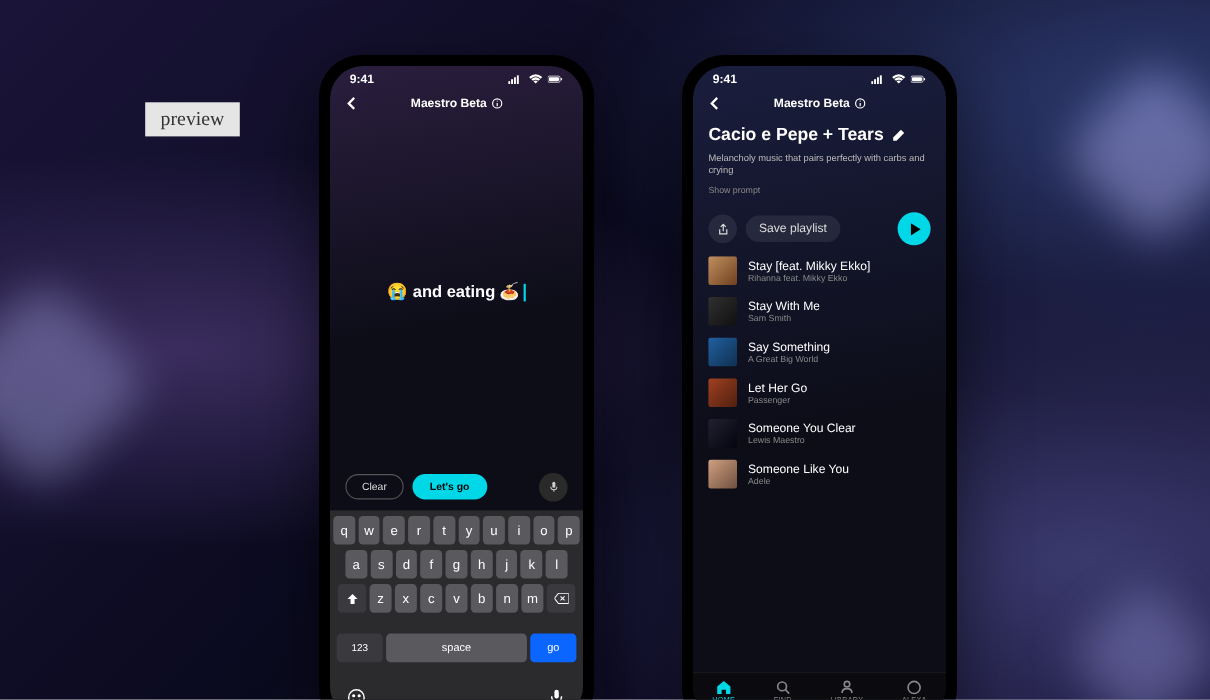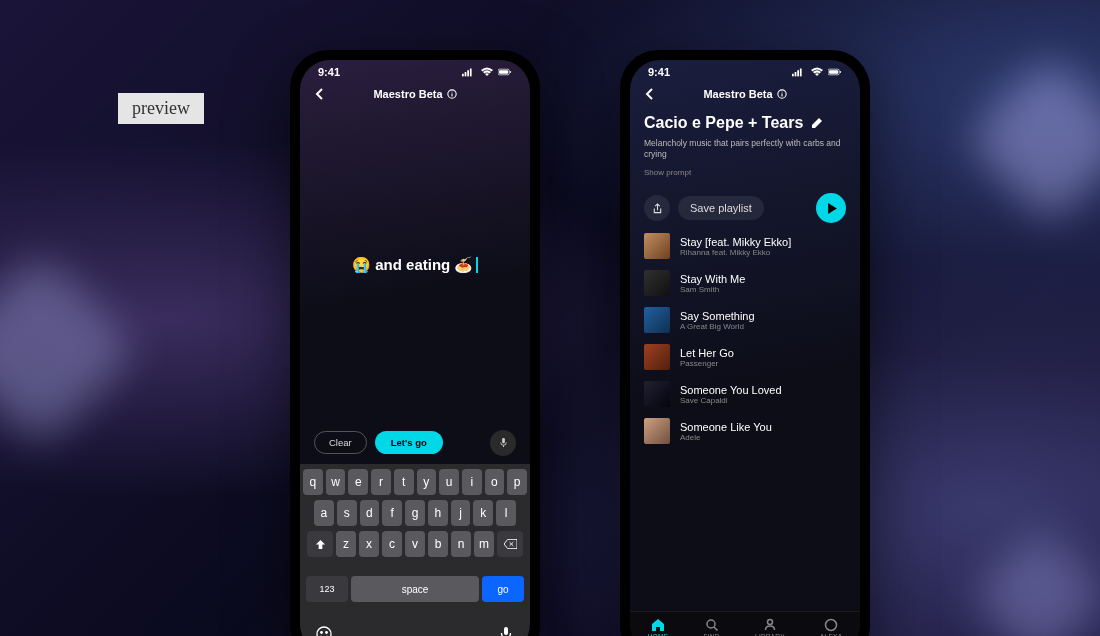--- a/index.html
+++ b/index.html
@@ -14,21 +14,21 @@
     position: relative;
     overflow: hidden;
   }
   .blur-blob { position: absolute; filter: blur(20px); opacity: 0.5; }
   .blob1 { width: 140px; height: 140px; background: #8a8ac0; left: -30px; top: 280px; transform: rotate(45deg); border-radius: 20%; }
   .blob2 { width: 120px; height: 120px; background: #a0a0e0; right: -10px; top: 80px; transform: rotate(45deg); border-radius: 20%; }
   .blob3 { width: 100px; height: 100px; background: #8080c0; right: 10px; bottom: -10px; transform: rotate(45deg); border-radius: 20%; }
 
   .preview-label {
     position: absolute;
-    left: 118px; top: 93px;
+    left: 132px; top: 93px;
     background: #e5e5e5;
     color: #333;
     padding: 5px 14px;
     font-size: 18px;
     font-family: Georgia, serif;
   }
 
   .phone {
     position: absolute;
     width: 250px;
@@ -328,22 +328,22 @@
       <div class="track">
         <div class="track-art art4"></div>
         <div class="track-info">
             <span class="track-title">Let Her Go</span>
             <span class="track-artist">Passenger</span>
           </div>
       </div>
       <div class="track">
         <div class="track-art art5"></div>
         <div class="track-info">
-            <span class="track-title">Someone You Loved</span>
-            <span class="track-artist">Save Capaldi</span>
+            <span class="track-title">Someone You Clear</span>
+            <span class="track-artist">Lewis Maestro</span>
           </div>
       </div>
       <div class="track">
         <div class="track-art art6"></div>
         <div class="track-info">
             <span class="track-title">Someone Like You</span>
             <span class="track-artist">Adele</span>
           </div>
       </div>
     </div>

